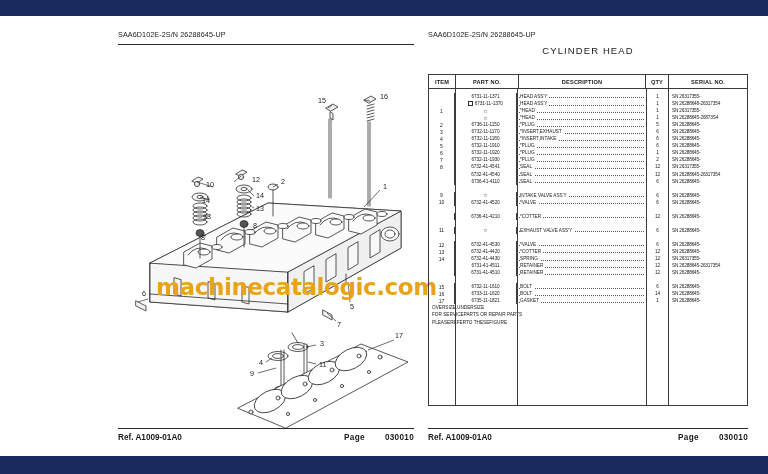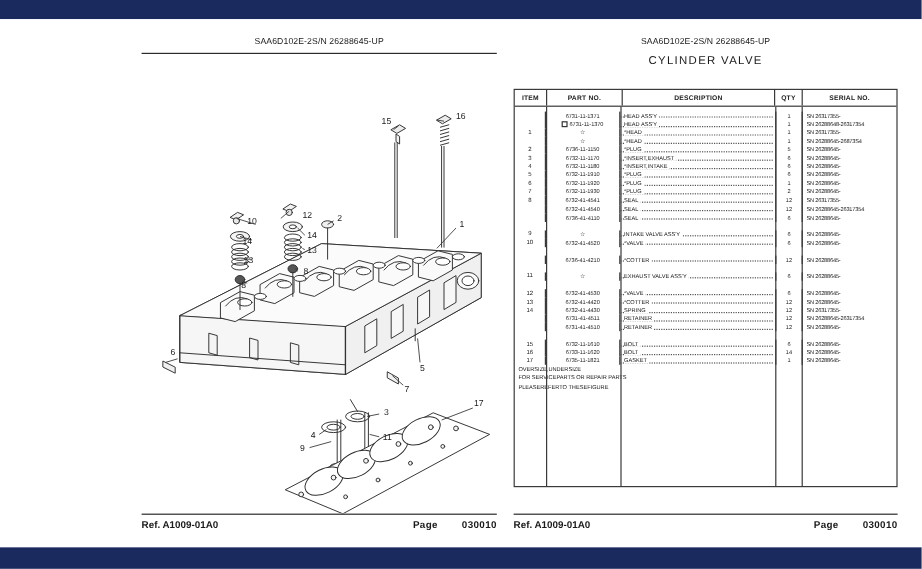--- a/index.html
+++ b/index.html
@@ -8,21 +8,21 @@
   .page{position:relative;width:768px;height:474px;background:#fff;box-sizing:border-box;}
   .band{position:absolute;left:0;width:768px;background:#1b2a5e;}
   .band.top{top:0;height:16px;}
   .band.bottom{bottom:0;height:18px;}
   .sheet{position:absolute;left:0;top:16px;width:768px;height:440px;background:#fff;}
 
   
   .pane-left{position:absolute;left:118px;top:14px;width:296px;height:412px;}
   .pane-right{position:absolute;left:428px;top:14px;width:320px;height:412px;}
 
-  .hdr-title{font-size:7.2px;text-align:center;letter-spacing:.1px;white-space:nowrap;}
+  .hdr-title{font-size:7.2px;letter-spacing:.1px;white-space:nowrap;}
   .hdr-rule{border-bottom:1.1px solid #2b2b2b;margin-top:5px;}
 
   .fig-title{font-size:9.5px;text-align:center;letter-spacing:1.1px;margin-top:6px;}
 
   .ftr{position:absolute;left:0;bottom:0;width:100%;margin-top:31px;}
   .ftr-rule{border-top:1.3px solid #2b2b2b;}
   .ftr-row{display:flex;align-items:center;padding-top:4px;font-size:8.2px;font-weight:bold;}
   .ftr-ref{flex:0 0 auto;}
   .ftr-sp{flex:1 1 auto;}
   .ftr-page{flex:0 0 auto;letter-spacing:.3px;}
@@ -273,36 +273,37 @@
             <text x="134" y="126">12</text>
             <text x="85" y="163">13</text>
             <text x="138" y="155">13</text>
             <text x="84" y="147">14</text>
             <text x="138" y="142">14</text>
             <text x="200" y="47">15</text>
             <text x="262" y="43">16</text>
             <text x="277" y="282">17</text>
           </g>
         </svg>
+        <div class="wm">machinecatalogic.com</div>
       </div>
 
       <div class="ftr">
         <div class="ftr-rule"></div>
         <div class="ftr-row">
           <span class="ftr-ref">Ref. A1009-01A0</span>
           <span class="ftr-sp"></span>
           <span class="ftr-page">Page</span>
           <span class="ftr-num">030010</span>
         </div>
       </div>
     </div>
 
     <div class="pane-right">
       <div class="hdr-title">SAA6D102E-2S/N 26288645-UP</div>
-      <div class="fig-title">CYLINDER VALVE</div>
+      <div class="fig-title">CYLINDER HEAD</div>
 
       <div class="tbl">
         <div class="thead">
           <div class="th c-item">ITEM</div>
           <div class="th c-part">PART NO.</div>
           <div class="th c-desc">DESCRIPTION</div>
           <div class="th c-qty">QTY</div>
           <div class="th c-sn">SERIAL NO.</div>
         </div>
         <div class="tbody" id="tbody">

